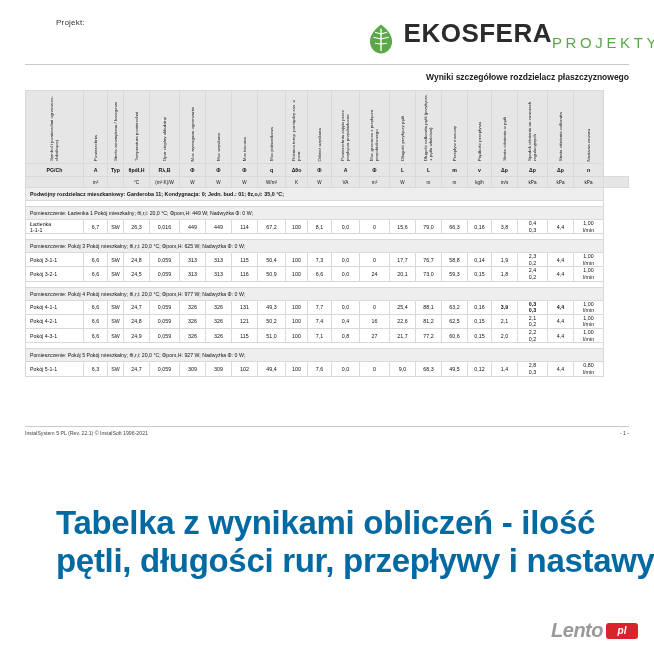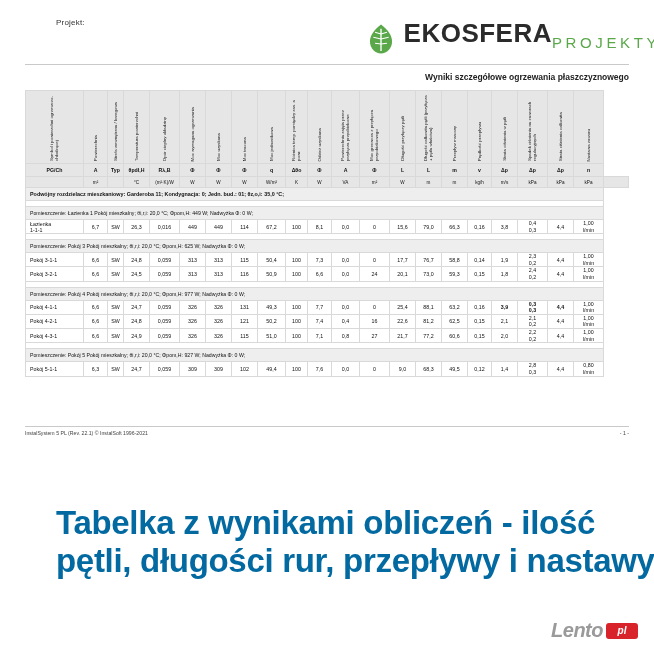--- a/index.html
+++ b/index.html
@@ -68,21 +68,21 @@
           <path d="M20 14 L27 12 M20 20 L29 18 M20 26 L27 25 M20 14 L13 12 M20 20 L11 18 M20 26 L13 25" stroke="#ffffff" stroke-width="1.2"></path>
         </svg>
         <div class="logo-text">
           <div class="logo-main">EKOSFERA</div>
           <div class="logo-sub">PROJEKTY</div>
         </div>
       </div>
     </div>
 
     <div class="rule"></div>
-    <div class="subtitle">Wyniki szczegółowe ogrzewania płaszczyznowego</div>
+    <div class="subtitle">Wyniki szczegółowe rozdzielacz płaszczyznowego</div>
 
     <table class="tbl">
       <colgroup>
         <col style="width:58px">
           <col style="width:24px">
           <col style="width:16px">
           <col style="width:26px">
         <col style="width:30px">
           <col style="width:26px">
           <col style="width:26px">

